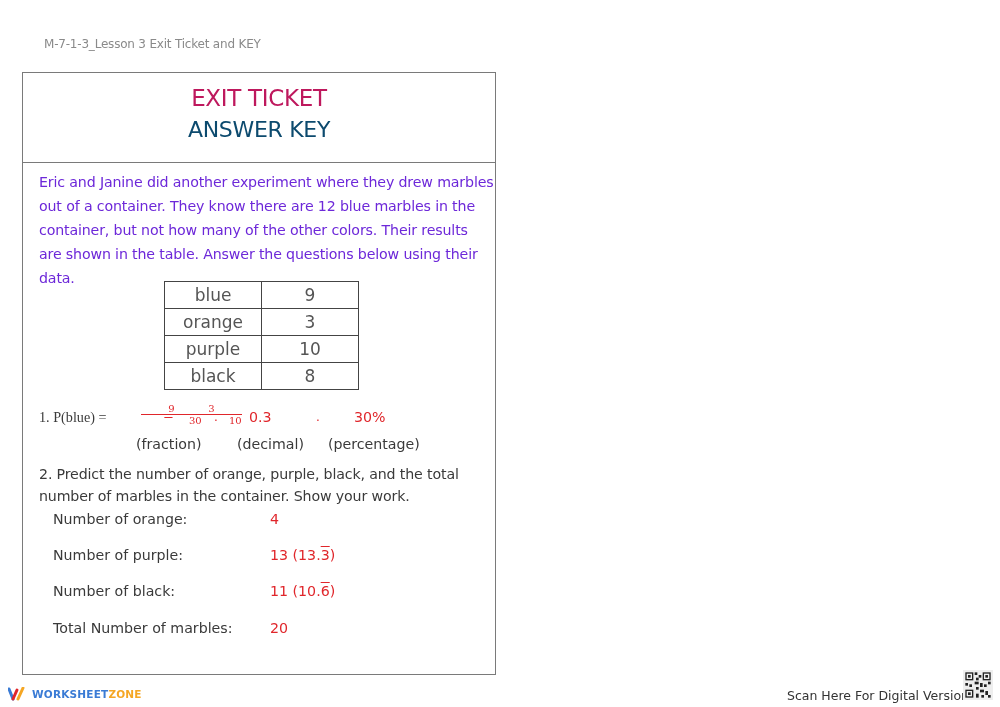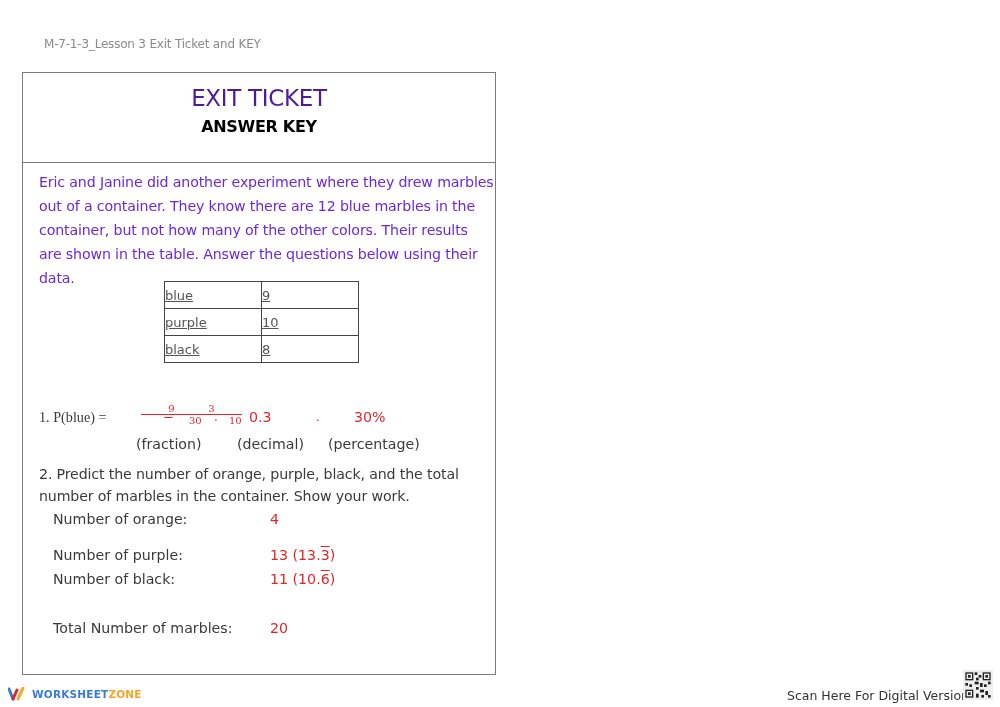--- a/index.html
+++ b/index.html
@@ -15,41 +15,41 @@
       position: absolute; left: 22px; top: 72px;
       width: 474px; height: 603px;
       border: 1.5px solid #7a7a7a;
     }
     .ticket-header {
       height: 90px; border-bottom: 1.5px solid #7a7a7a;
       text-align: center;
     }
     .ticket-title {
       display: block; padding-top: 12px;
-      font-size: 23px; color: #4c1d95; letter-spacing: -0.3px;
+      font-size: 23px; color: #be185d; letter-spacing: -0.3px;
     }
     .ticket-subtitle {
       display: block; padding-top: 6px;
-      font-size: 16px; color: #000000; letter-spacing: -0.3px; font-weight: bold;
+      font-size: 22px; color: #0c4a6e; letter-spacing: -0.3px;
     }
 
     .intro {
       position: absolute; left: 16px; top: 97px; width: 455px;
       font-size: 14.2px; line-height: 24px; color: #6d28d9;
       letter-spacing: -0.15px;
     }
 
     .data-table {
       position: absolute; left: 141px; top: 208px;
       border-collapse: collapse;
     }
     .data-table td {
       border: 1.2px solid #444444;
       width: 97px; height: 27px;
-      text-align: left; font-size: 13px; color: #555555; text-decoration: underline;
+      text-align: center; font-size: 17px; color: #555555;
     }
 
     .q1 {
       position: absolute; left: 16px; top: 330px; width: 450px; height: 52px;
       font-size: 14.2px; color: #3a3a3a;
     }
     .q1 .q-label { position: absolute; left: 0; top: 6px; font-family: Liberation Serif, serif; }
     .frac {
       position: absolute; top: 0; display: inline-block;
       font-family: "DejaVu Serif", serif; color: #e0262b; font-size: 10px;
@@ -112,20 +112,24 @@
     <span class="ticket-subtitle">ANSWER KEY</span>
   </div>
 
   <p class="intro">Eric and Janine did another experiment where they drew marbles out of a container. They know there are 12 blue marbles in the container, but not how many of the other colors. Their results are shown in the table. Answer the questions below using their data.</p>
 
   <table class="data-table">
     <tbody>
         <tr>
       <td>blue</td>
       <td>9</td>
+    </tr>
+    <tr>
+      <td>orange</td>
+      <td>3</td>
     </tr>
     <tr>
       <td>purple</td>
       <td>10</td>
     </tr>
     <tr>
       <td>black</td>
       <td>8</td>
     </tr>
   </tbody>
@@ -154,21 +158,21 @@
   <p class="q2">2. Predict the number of orange, purple, black, and the total number of marbles in the container. Show your work.</p>
 
   <div class="pred-row" style="top: 438px;">
     <span class="label">Number of orange:</span>
     <span class="value">4</span>
   </div>
   <div class="pred-row" style="top: 474px;">
     <span class="label">Number of purple:</span>
     <span class="value"><span>13 (13.</span><span class="overline">3</span><span>)</span></span>
   </div>
-  <div class="pred-row" style="top: 498px;">
+  <div class="pred-row" style="top: 510px;">
     <span class="label">Number of black:</span>
     <span class="value"><span>11 (10.</span><span class="overline">6</span><span>)</span></span>
   </div>
   <div class="pred-row" style="top: 547px;">
     <span class="label">Total Number of marbles:</span>
     <span class="value">20</span>
   </div>
 </div>
 
 <div class="footer-logo">

